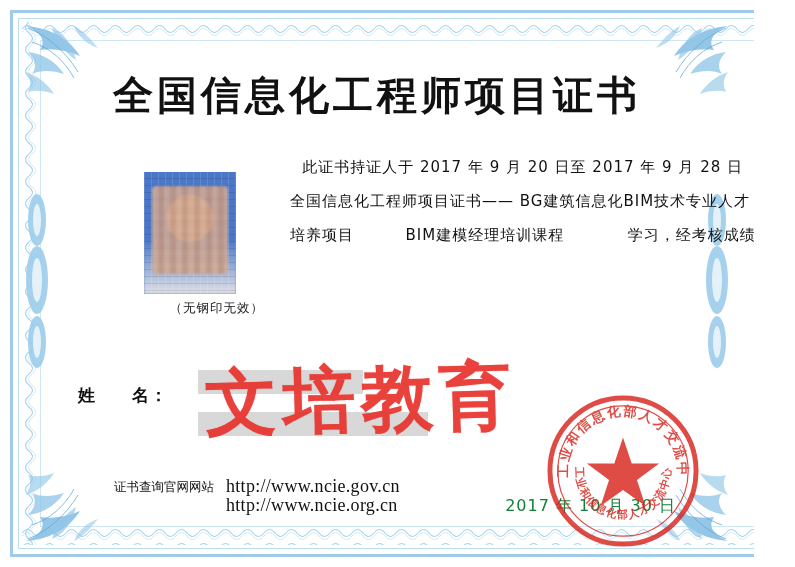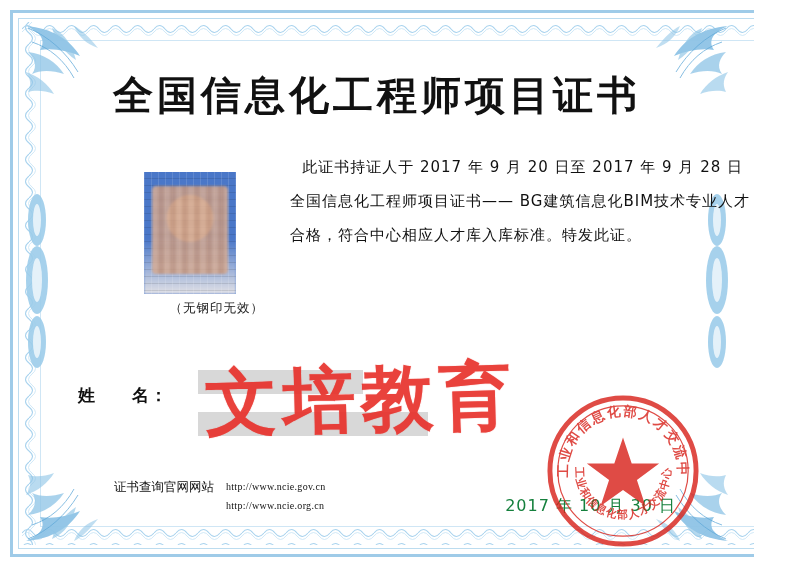--- a/index.html
+++ b/index.html
@@ -186,21 +186,21 @@
   .query-label {
     display: inline-block;
     vertical-align: top;
     padding-top: 0px;
   }
   .query-urls {
     display: inline-block;
     vertical-align: top;
     margin-left: 8px;
     font-family: "Liberation Serif", serif;
-    font-size: 10px;
+    font-size: 18px;
     letter-spacing: 0.3px;
   }
 
   
   .date-line {
     position: absolute;
     right: 78px;
     bottom: 50px;
     font-family: "DejaVu Sans", sans-serif;
     font-size: 16px;
@@ -358,21 +358,27 @@
   <div class="photo-box">
     <div class="photo-mosaic"></div>
     <div class="photo-pix"></div>
   </div>
   <div class="face-mosaic"></div>
   <div class="photo-caption">（无钢印无效）</div>
 
   <div class="body-text">
     <div class="body-line l1">此证书持证人于 2017 年  9 月 20 日至 2017 年  9 月 28 日</div>
     <div class="body-line">全国信息化工程师项目证书—— BG建筑信息化BIM技术专业人才</div>
-    <div class="body-line">合格，符合中心相应人才库入库标准。特发此证。</div>
+    <div class="body-line">
+      <span>培养项目</span>
+      <span class="gapA"></span>
+      <span>BIM建模经理培训课程</span>
+      <span class="gapB"></span>
+      <span>学习，经考核成绩</span>
+    </div>
   </div>
 
   <div class="fields">
     <div class="field-row">
       <div class="field-label">姓　　名：</div>
       <div class="field-value v1"></div>
     </div>
     <div class="field-row">
       <div class="field-value v2"></div>
     </div>

